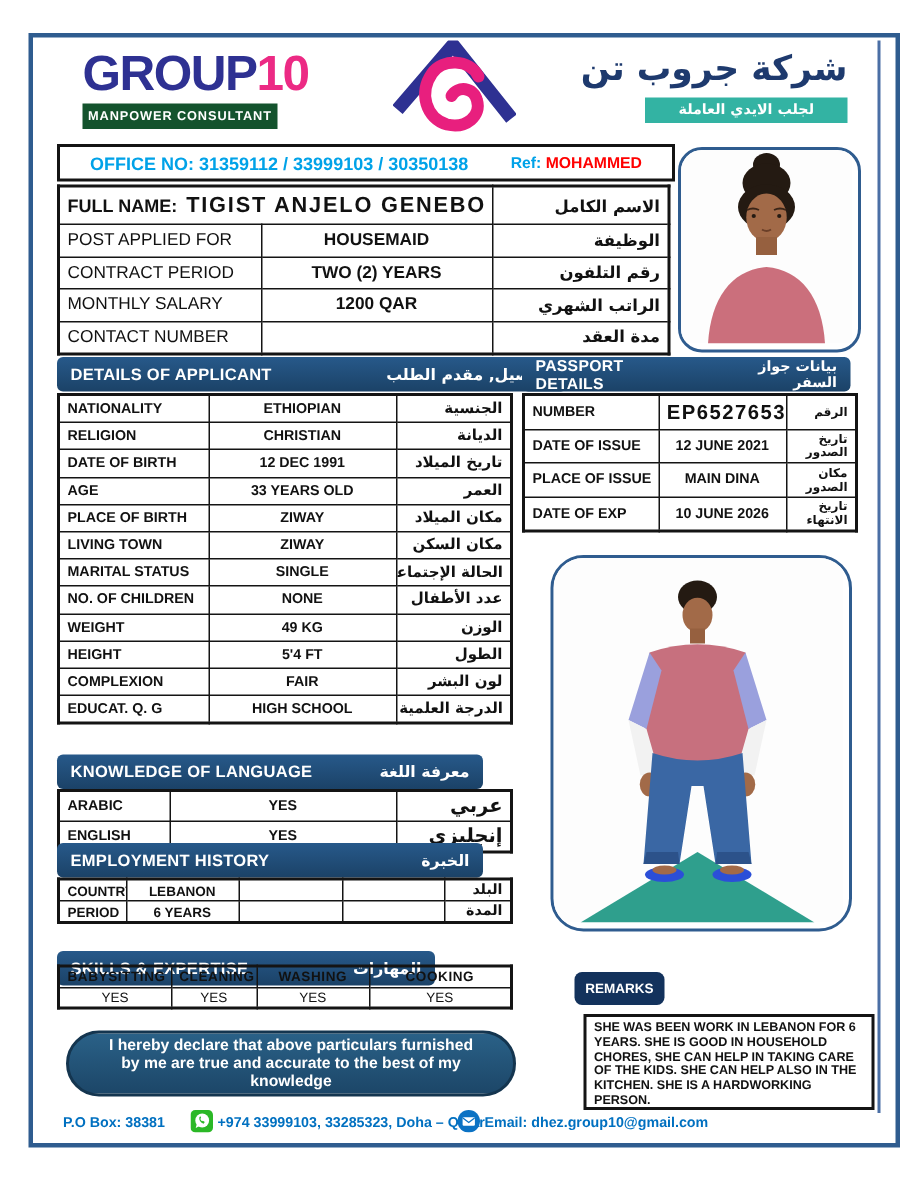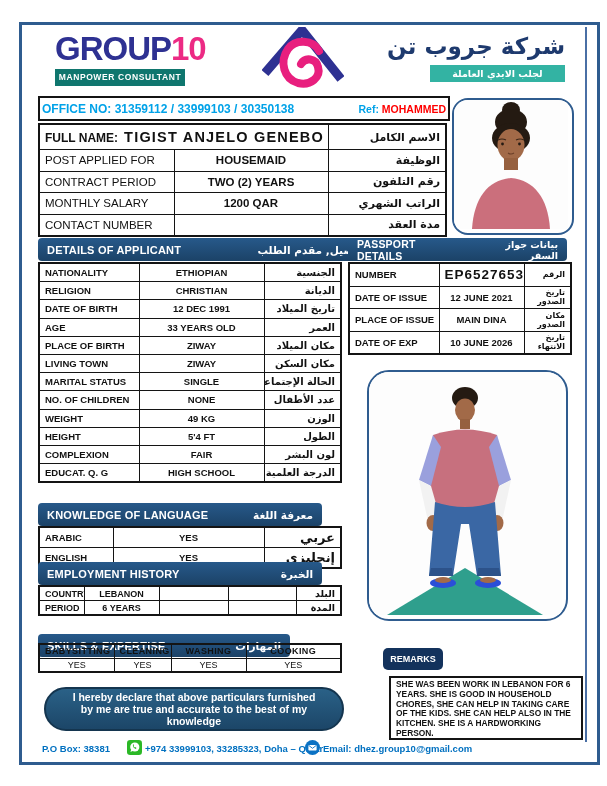--- a/index.html
+++ b/index.html
@@ -7,31 +7,31 @@
         font-family:"Liberation Sans",sans-serif;color:#111;}
   .abs{position:absolute;}
   
   #doc-border{left:19px;top:22px;width:575px;height:737px;border:3px solid #2f5c8f;}
   #inner-vline{left:585px;top:27px;width:0;height:715px;border-left:2px solid #4a6fa5;}
 
   
   #logo-group{left:55px;top:31px;font-weight:900;font-size:33px;letter-spacing:-1px;line-height:36px;}
   #logo-group .g{color:#2e3192;}
   #logo-group .ten{color:#ec2a84;}
-  #logo-band{left:55px;top:69px;width:130px;height:17px;background:#0f766e;color:#fff;
+  #logo-band{left:55px;top:69px;width:130px;height:17px;background:#14532d;color:#fff;
              font-size:8.5px;font-weight:bold;letter-spacing:.6px;text-align:center;line-height:17px;}
   #center-logo{left:262px;top:27px;}
   #ar-title{left:385px;top:29px;width:180px;text-align:right;font-family:"DejaVu Sans",sans-serif;
             font-weight:bold;font-size:23px;color:#1e3a6e;line-height:34px;}
   #ar-band{left:430px;top:65px;width:135px;height:17px;background:#33b3a3;color:#fff;
            font-family:"DejaVu Sans",sans-serif;font-size:9.5px;font-weight:bold;text-align:center;line-height:17px;}
 
   
   #office-bar{left:38px;top:96px;width:412px;height:25px;border:2px solid #141414;box-sizing:border-box;
-              display:flex;align-items:center;justify-content:space-between;padding:0 2px;}
+              display:flex;align-items:center;justify-content:space-between;padding:0 20px;}
   #office-bar .office{color:#00a2e8;font-weight:bold;font-size:12px;}
   #office-bar .ref{font-weight:bold;font-size:10.5px;}
   #office-bar .ref .rl{color:#00a2e8;}
   #office-bar .ref .rv{color:#f00;}
 
   
   table.t{border-collapse:collapse;table-layout:fixed;}
   table.t td{border:1.2px solid #141414;padding:0 5px;overflow:hidden;white-space:nowrap;}
   table.t{border:2px solid #141414;}
   td.lbl{font-weight:bold;font-size:9.5px;}

